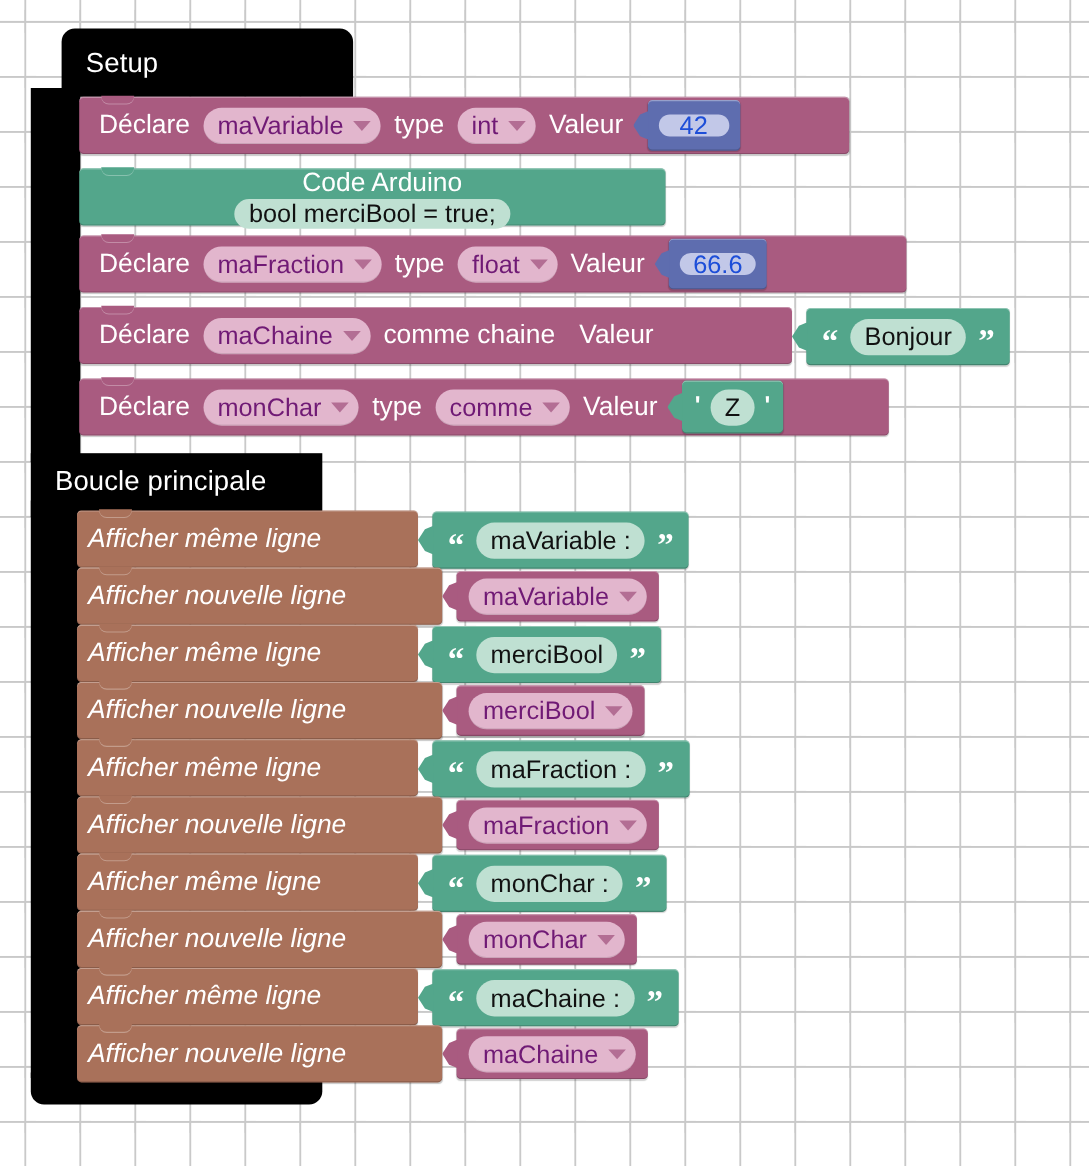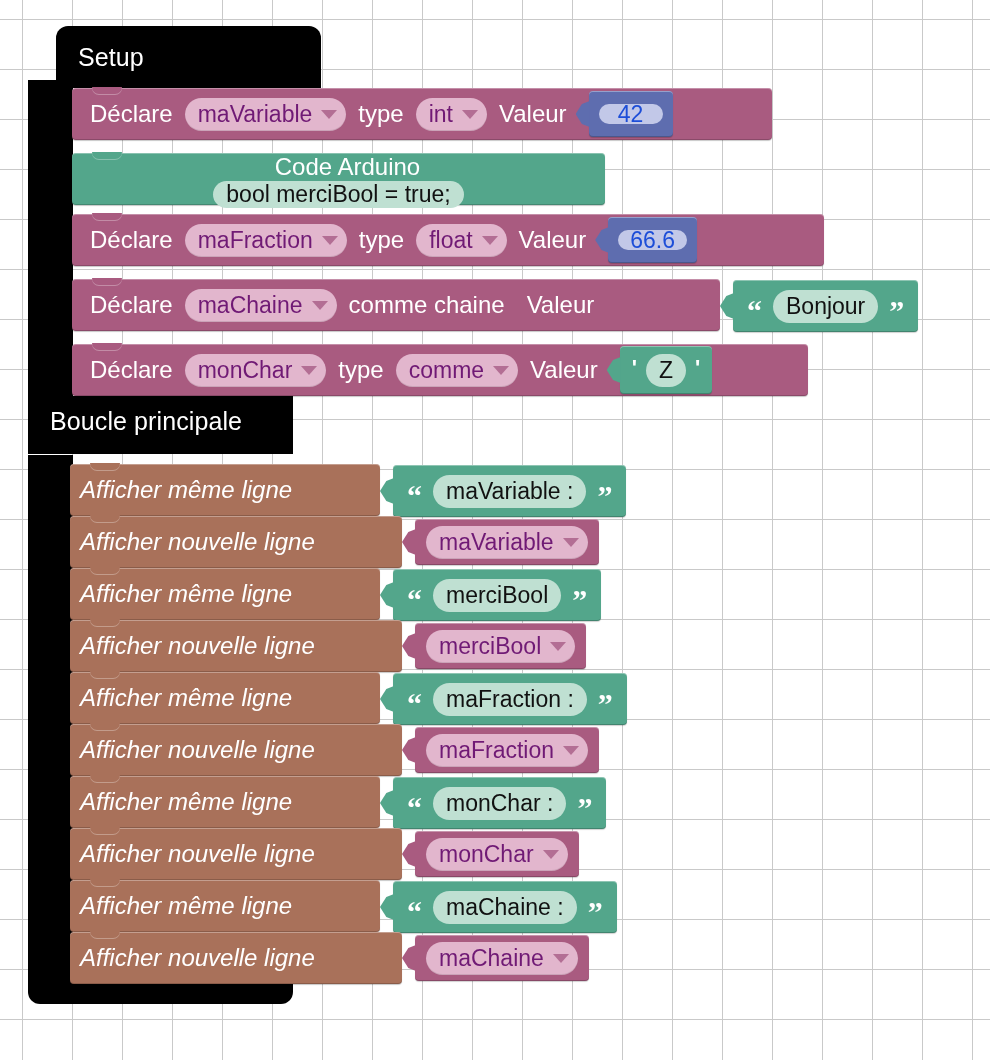--- a/index.html
+++ b/index.html
@@ -53,21 +53,21 @@
     border-radius:12px 12px 0 0;
     margin-left:28px;
   }
   #setup-hat .hat-title{left:22px; top:19px;}
 
   
   #setup-spine{
     position:absolute;left:28px;top:80px;width:45px;height:340px;background:#000;
   }
   #loop-hat{
-    left:28px; top:396px;
+    left:28px; top:412px;
     width:265px; height:58px;
   }
   #loop-hat .hat-title{left:22px; top:13px;}
   #loop-spine{
     position:absolute;left:28px;top:455px;width:45px;height:525px;background:#000;
   }
   #loop-foot{
     position:absolute;left:28px;top:975px;width:265px;height:29px;background:#000;
     border-radius:0 0 12px 12px;
   }

